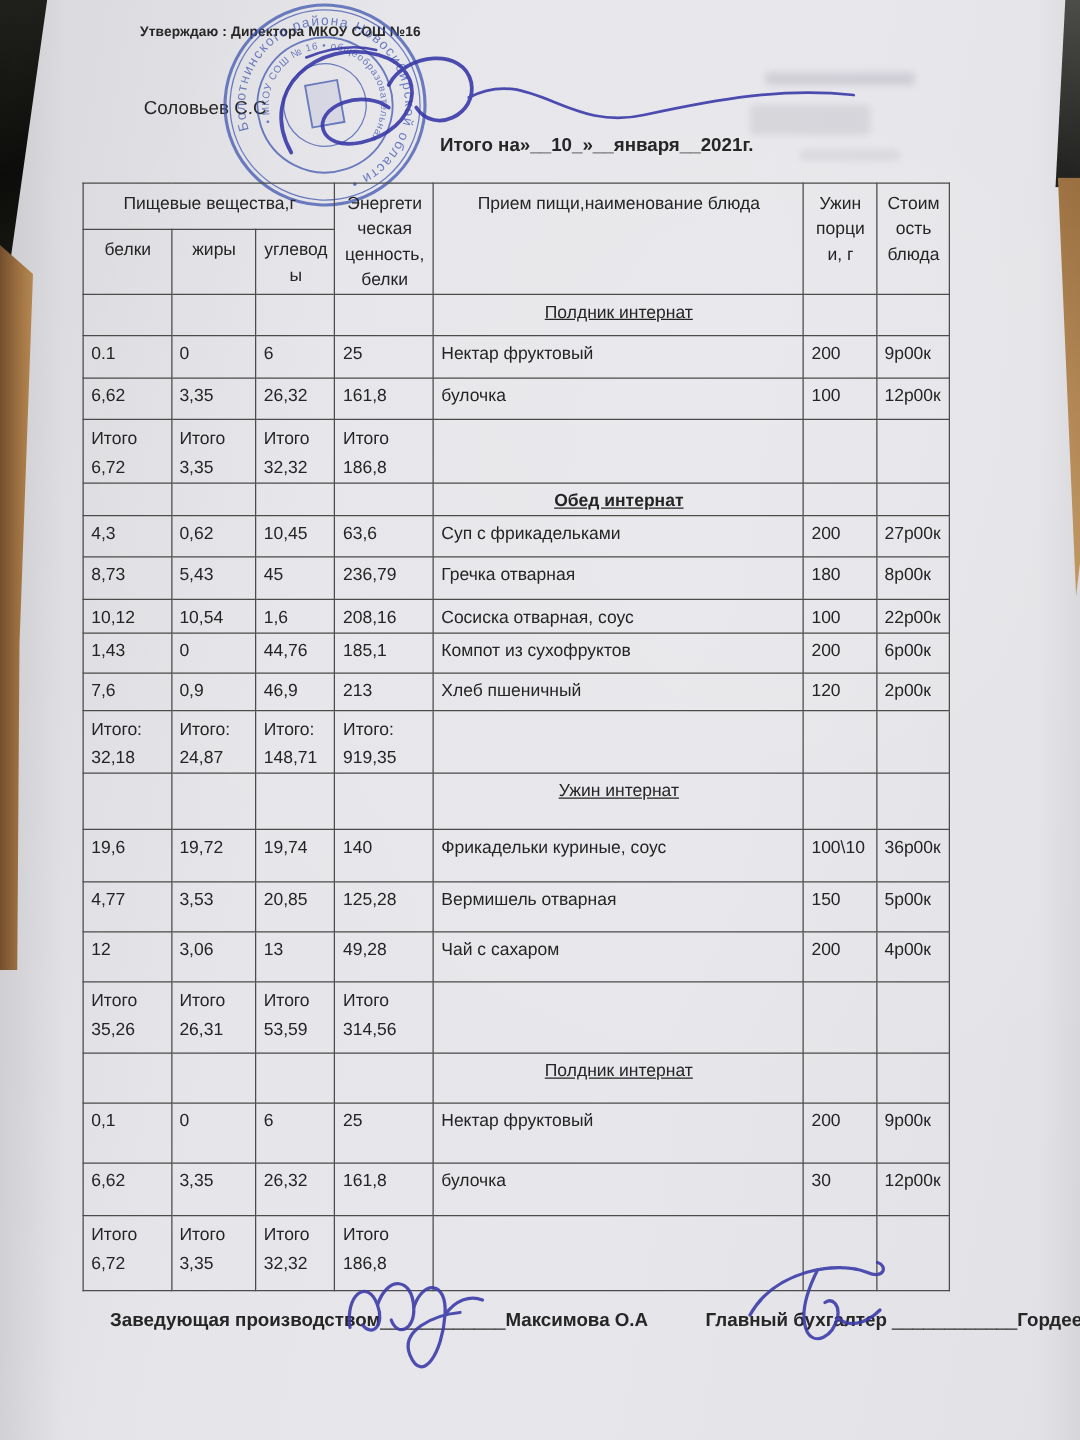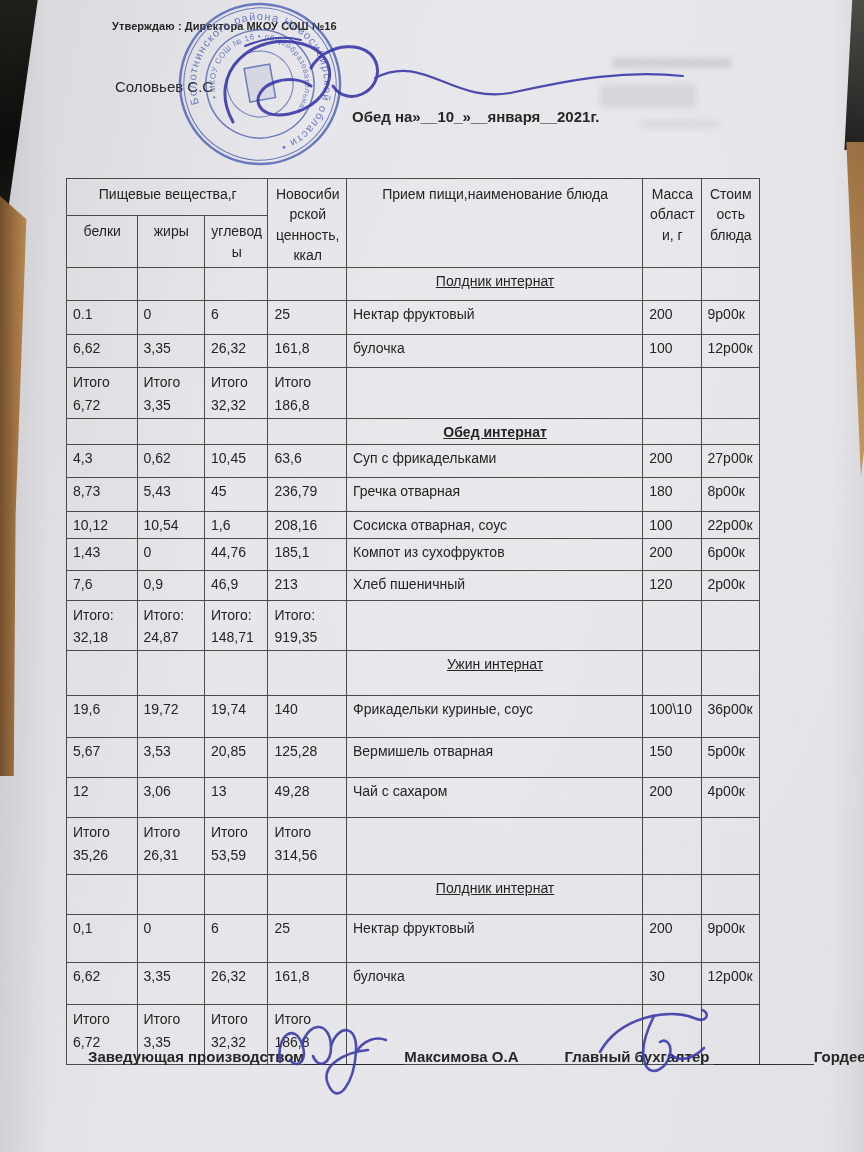--- a/index.html
+++ b/index.html
@@ -26,21 +26,21 @@
     background:radial-gradient(120% 90% at 70% 30%,rgba(255,255,255,0.10),rgba(0,0,0,0) 60%),
                linear-gradient(90deg,rgba(0,0,0,0.07) 0,rgba(0,0,0,0) 6%),
                linear-gradient(270deg,rgba(0,0,0,0.05) 0,rgba(0,0,0,0) 4%);}
   
   .ghost{position:absolute;background:rgba(110,112,128,0.20);filter:blur(3px);border-radius:4px;}
   
   .approve{position:absolute;left:112px;top:20px;font-size:11px;font-weight:700;letter-spacing:.1px;}
   .director{position:absolute;left:115px;top:78px;font-size:15px;text-align:right;}
   .menu-title{position:absolute;left:352px;top:108px;font-size:15px;font-weight:700;}
   
-  table.menu{position:absolute;left:66px;top:146px;border-collapse:collapse;table-layout:fixed;width:694px;margin-top:32px;}
+  table.menu{position:absolute;left:66px;top:146px;border-collapse:collapse;table-layout:fixed;width:694px;}
   table.menu td,table.menu th{border:1px solid #4b4b49;vertical-align:top;
     font-size:14px;font-weight:400;color:#242424;padding:3px 5px 2px 6px;
     overflow-wrap:anywhere;line-height:1.45;}
   table.menu th{text-align:center;padding-top:5px;}
   td.section{text-align:center;text-decoration:underline;}
   td.section.strong{font-weight:700;}
   td.total div{line-height:1.6;}
   
   .footer-line{position:absolute;left:88px;top:1048px;font-size:15px;font-weight:700;white-space:nowrap;}
   .footer-line .uline{font-weight:400;letter-spacing:0;}
@@ -56,21 +56,21 @@
 <div class="corner-tr"></div>
 <div class="edge-right-wood"></div>
 <div class="paper-shade"></div>
 
 <div class="ghost" style="left:612px;top:58px;width:120px;height:10px;"></div>
 <div class="ghost" style="left:600px;top:84px;width:96px;height:24px;background:rgba(110,112,128,0.14);"></div>
 <div class="ghost" style="left:640px;top:120px;width:80px;height:8px;background:rgba(110,112,128,0.12);"></div>
 
 <div class="approve">Утверждаю : Директора МКОУ СОШ №16</div>
 <div class="director">Соловьев С.С</div>
-<div class="menu-title">Обед на»__10_»__января__2021г.</div>
+<div class="menu-title">Итого на»__10_»__января__2021г.</div>
 
 <svg class="ink" style="left:160px;top:-16px;transform:rotate(-18deg);opacity:.72;" width="200" height="200" viewBox="0 0 200 200">
   <defs>
     <path id="ringOut" d="M100,100 m-64,0 a64,64 0 1,1 128,0 a64,64 0 1,1 -128,0"></path>
     <path id="ringIn" d="M100,100 m-45,0 a45,45 0 1,1 90,0 a45,45 0 1,1 -90,0"></path>
   </defs>
   <circle cx="100" cy="100" r="80" fill="none" stroke="#3a52ae" stroke-width="2.5"></circle>
   <circle cx="100" cy="100" r="76" fill="none" stroke="#3a52ae" stroke-width="1"></circle>
   <circle cx="100" cy="100" r="54" fill="none" stroke="#3a52ae" stroke-width="1.5"></circle>
   <circle cx="100" cy="100" r="33" fill="none" stroke="#3a52ae" stroke-width="1"></circle>
@@ -98,23 +98,23 @@
       <col style="width:67px">
       <col style="width:63px">
     <col style="width:78px">
       <col style="width:294px">
       <col style="width:58px">
       <col style="width:58px">
   </colgroup>
   <thead>
     <tr style="height:36px">
       <th colspan="3">Пищевые вещества,г</th>
-      <th rowspan="2">Новосибирской ценность,ккал</th>
+      <th rowspan="2">Энергетическая ценность,белки</th>
       <th rowspan="2">Прием пищи,наименование блюда</th>
-      <th rowspan="2">Масса области, г</th>
+      <th rowspan="2">Ужин порции, г</th>
       <th rowspan="2">Стоимость блюда</th>
     </tr>
     <tr style="height:50px">
       <th>белки</th>
       <th>жиры</th>
       <th>углеводы</th>
     </tr>
   </thead>
   <tbody>
     <tr style="height:33px">
@@ -252,21 +252,21 @@
     <tr style="height:42px">
       <td>19,6</td>
       <td>19,72</td>
       <td>19,74</td>
       <td>140</td>
       <td>Фрикадельки  куриные, соус</td>
       <td>100\10</td>
       <td>36р00к</td>
     </tr>
     <tr style="height:40px">
-      <td>5,67</td>
+      <td>4,77</td>
       <td>3,53</td>
       <td>20,85</td>
       <td>125,28</td>
       <td>Вермишель отварная</td>
       <td>150</td>
       <td>5р00к</td>
     </tr>
     <tr style="height:40px">
       <td>12</td>
       <td>3,06</td>

